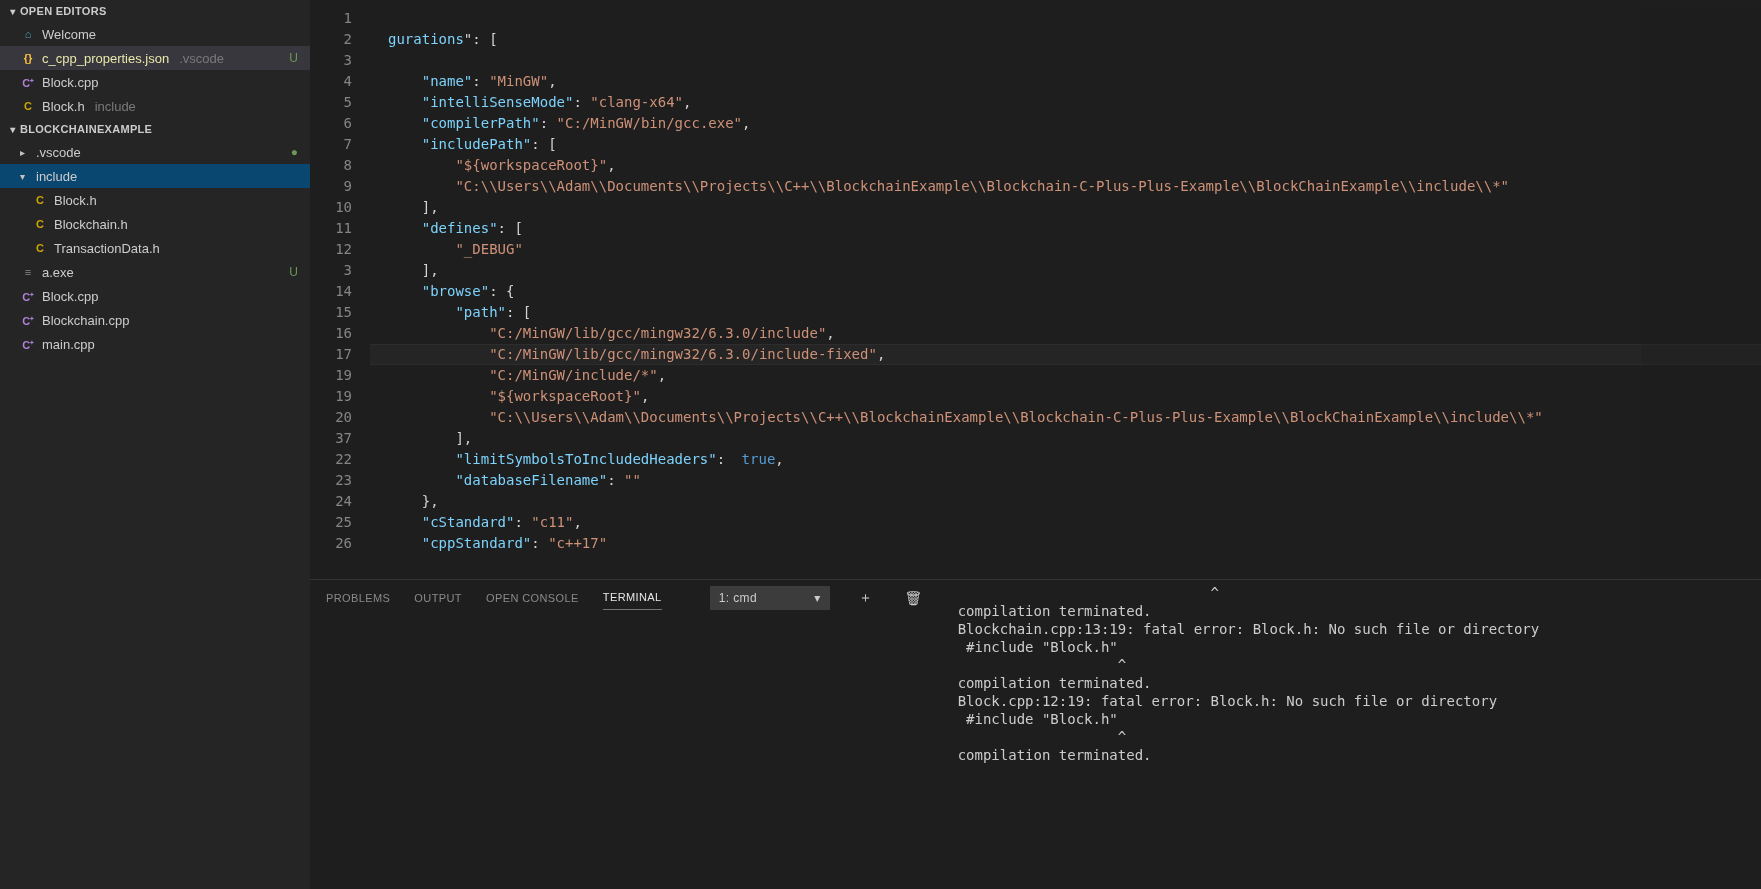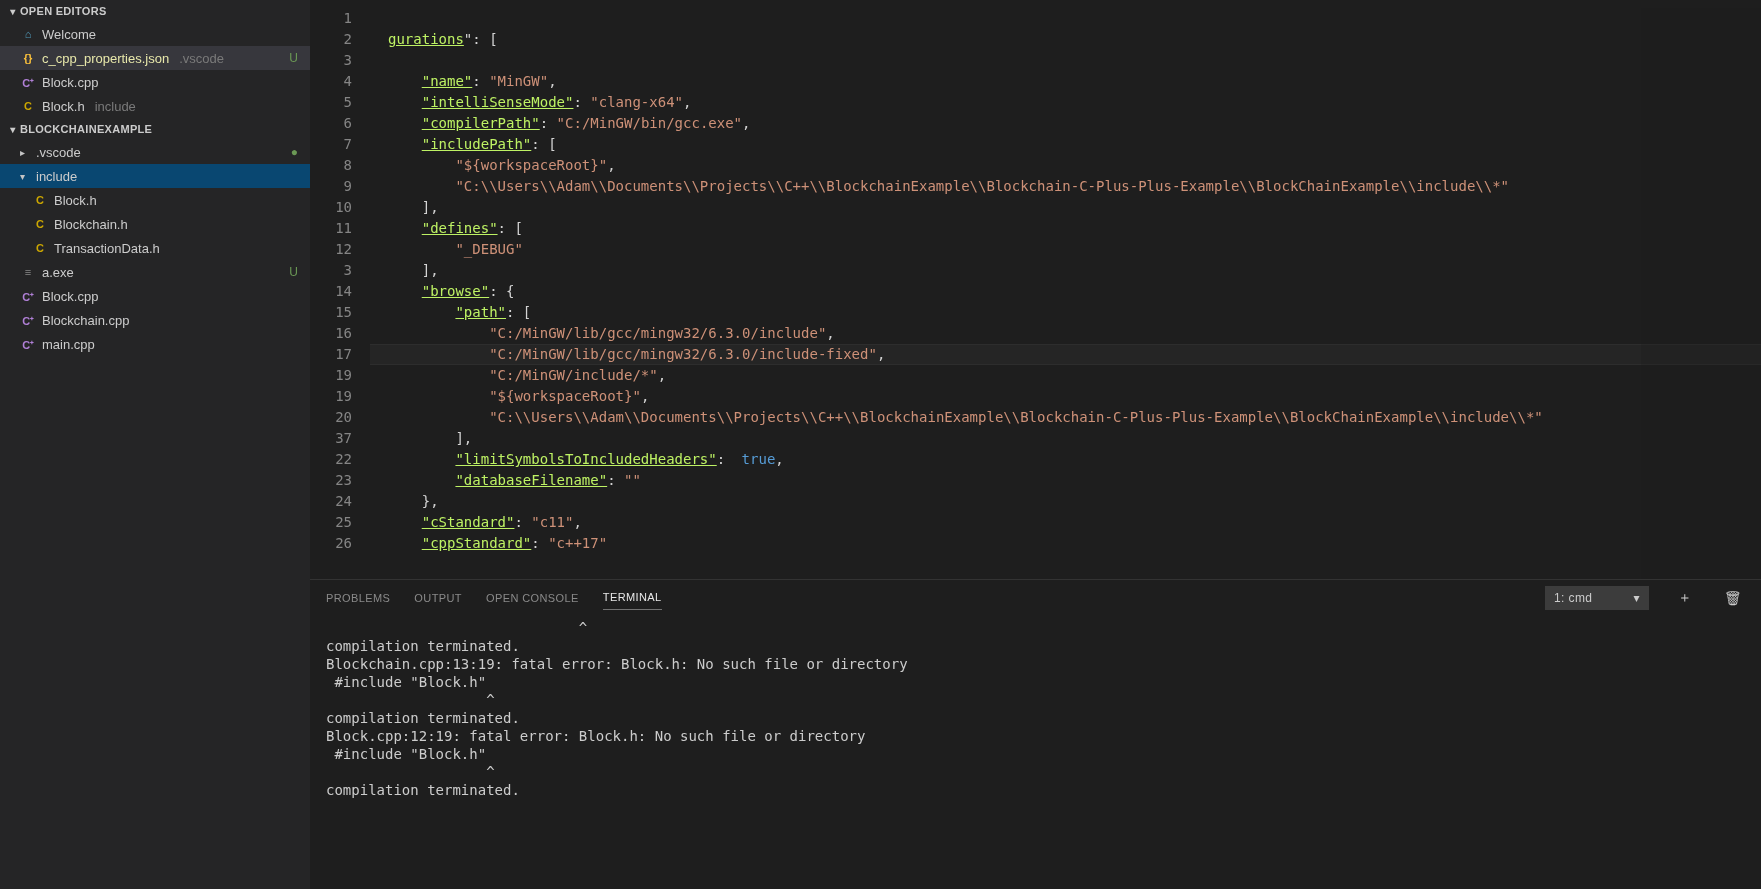--- a/index.html
+++ b/index.html
@@ -79,55 +79,55 @@
   padding-right: 18px;
 }
 .gutter .ln { height: 21px; }
 .code {
   flex: 1;
   white-space: pre;
   position: relative;
   min-width: 0;
 }
 .code .line { height: 21px; padding-left: 18px; }
-.s-key { color: #bef264; text-decoration: underline; }
+.s-key { color: #7dd3fc; }
 .s-str { color: #ce9178; }
 .s-punc{ color: #d4d4d4; }
 .s-bool{ color: #569cd6; margin-left: 8px; }
 .line.hl { background: rgba(255,255,255,0.03); box-shadow: inset 0 -1px 0 rgba(255,255,255,0.04), inset 0 1px 0 rgba(255,255,255,0.04); }
 .minimap {
   position: absolute;
   top: 0; right: 0;
   width: 120px;
   height: 100%;
   background: #1e1e1e;
   opacity: 0.3;
 }
 .panel {
   height: 310px;
   background: #1e1e1e;
   border-top: 1px solid #333;
   display: flex;
-  flex-direction: column;
+  flex-direction: row;
 }
 .panel-tabs {
   height: 35px;
   display: flex;
   align-items: center;
   gap: 24px;
   padding: 0 16px;
   font-size: 11px;
   letter-spacing: 0.4px;
 }
 .panel-tabs .tab { color: #8a8a8a; cursor: pointer; padding: 6px 0; }
 .panel-tabs .tab.active { color: #e7e7e7; border-bottom: 1px solid #737373; }
 .panel-tabs .spacer { flex: 1; }
 .panel-tabs .select {
   background: #3c3c3c; color: #ccc; border: 1px solid #3c3c3c;
-  height: 24px; width: 104px; display: flex; align-items: center;
+  height: 24px; width: 120px; display: flex; align-items: center;
   padding: 0 8px; font-size: 12px; justify-content: space-between;
 }
 .panel-tabs .ico-btn { width: 24px; text-align: center; color: #ccc; cursor: pointer; font-size: 14px; }
 .term {
   flex: 1;
   padding: 4px 16px;
   font-family: Consolas, monospace;
   font-size: 14px;
   line-height: 18px;
   color: #cccccc;

